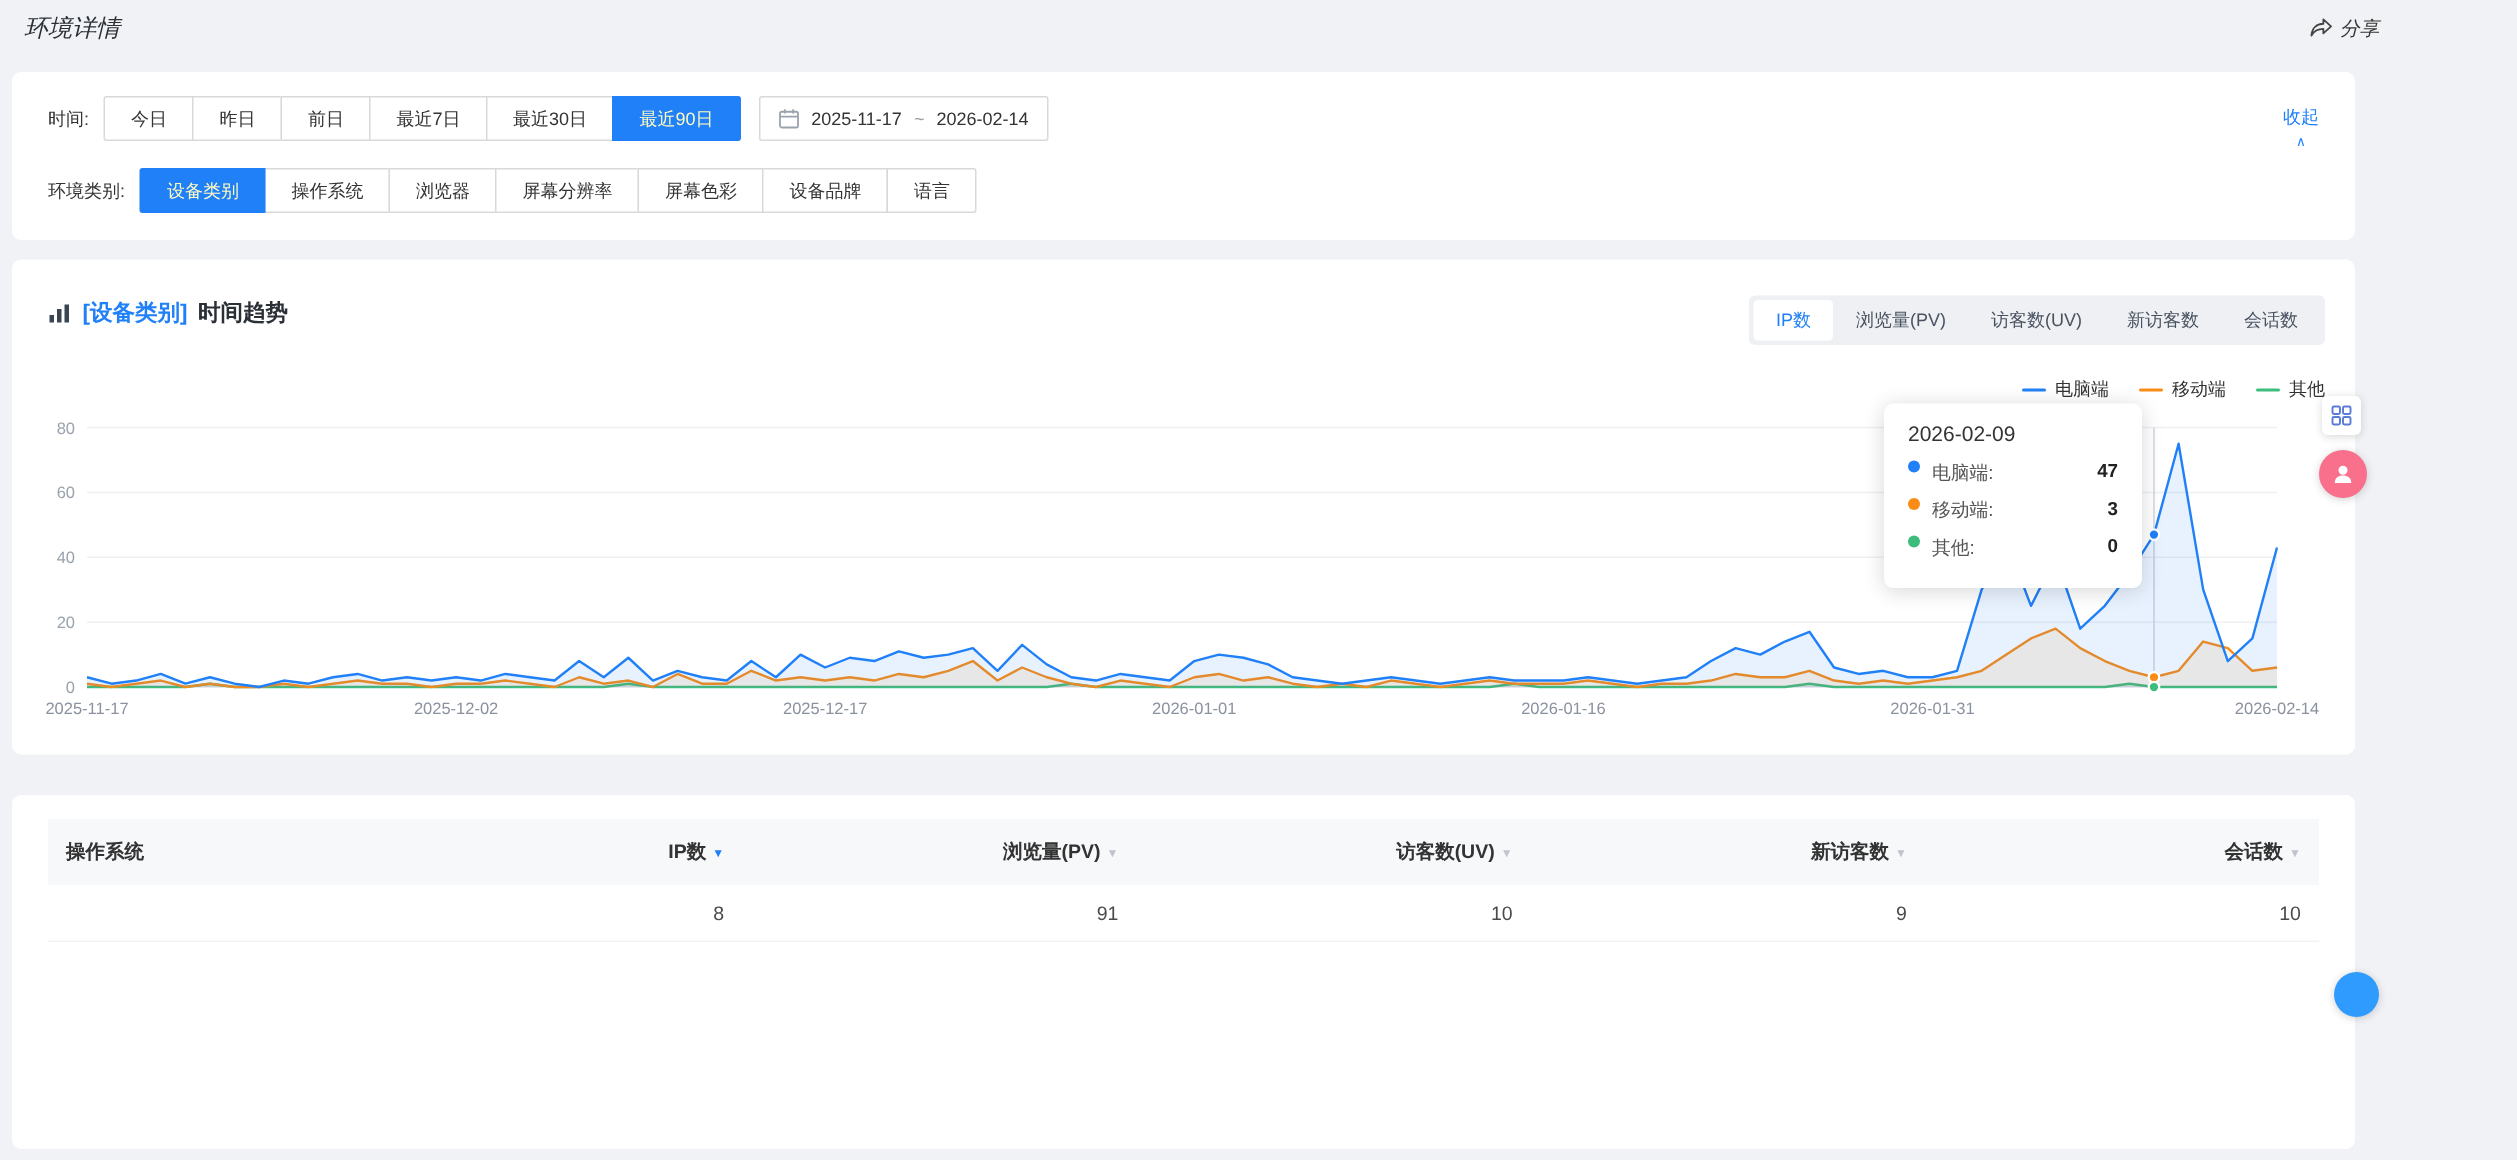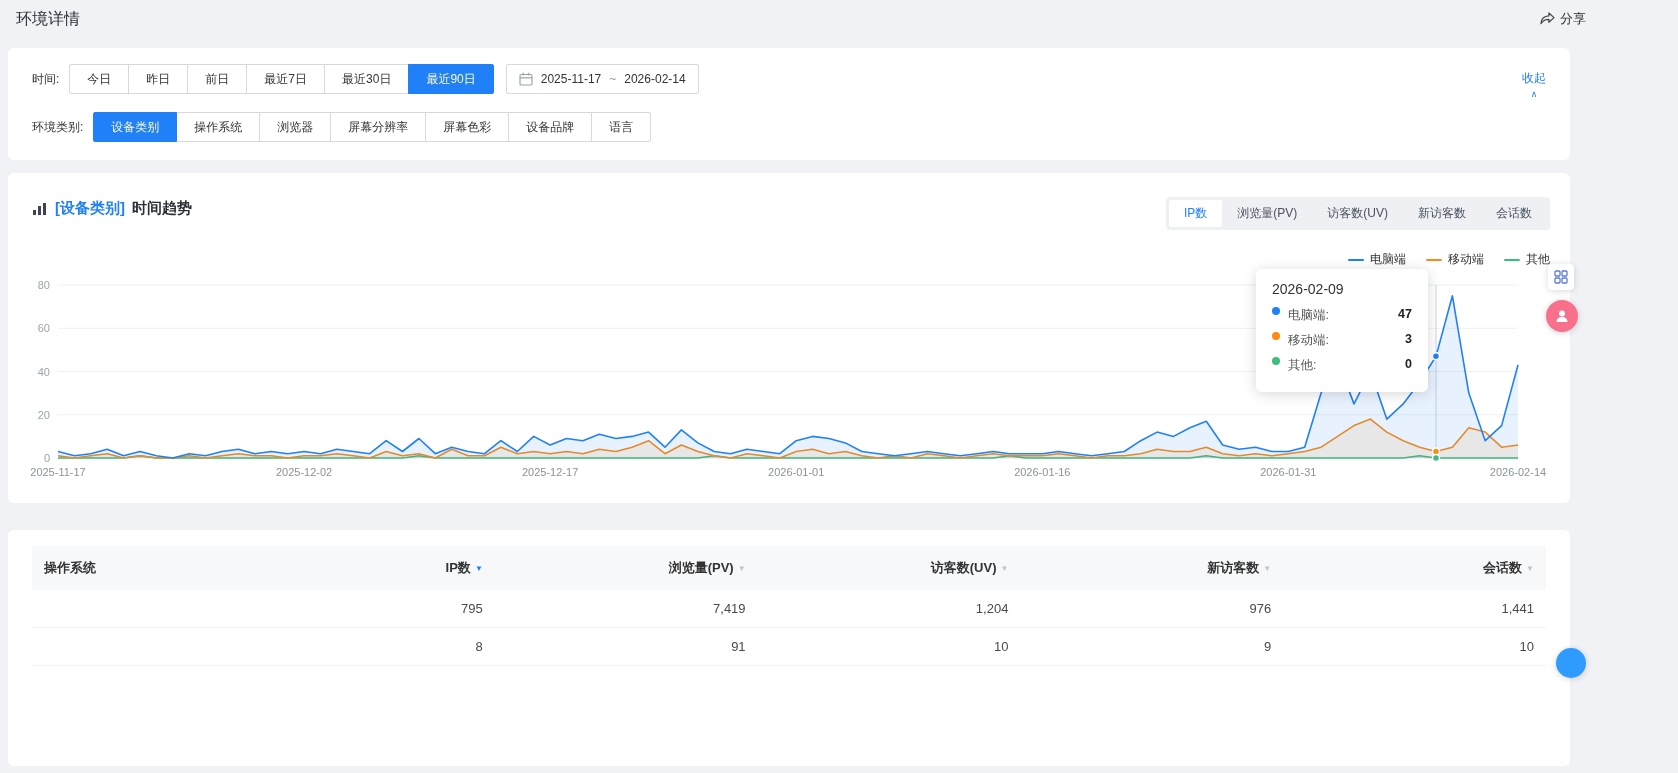--- a/index.html
+++ b/index.html
@@ -4,21 +4,21 @@
 <style>
   * { box-sizing: border-box; margin: 0; padding: 0; }
   html,body { width:1678px; height:773px; overflow:hidden; }
   body {
     font-family: "Liberation Sans", "DejaVu Sans", sans-serif;
     background:#f0f2f5; position:relative; color:#333;
   }
   :root{ --blue:#2080f7; --orange:#fa8c16; --green:#3dbd7d; }
 
   
-  .top-bar{ position:absolute; left:0; top:0; width:1667px; height:40px; }
+  .top-bar{ position:absolute; left:0; top:0; width:1667px; height:40px;font-style:italic; }
   .page-title{ position:absolute; left:16px; top:9px; font-size:16px; color:#2b2f36; }
   .share-btn{ position:absolute; left:1540px; top:10px; display:flex; align-items:center; gap:5px;
               font-size:13px; color:#333; cursor:pointer;justify-content:flex-end; }
 
   .card{ position:absolute; background:#fff; border-radius:6px; }
 
   
   .filter-card{ left:8px; top:48px; width:1562px; height:112px; }
   .filter-row{ position:absolute; left:24px; display:flex; align-items:center; }
   .row-time{ top:16px; }
@@ -246,28 +246,20 @@
         <span class="sort-icon">▼</span>
     </div>
     <div class="th num">
       <span>会话数</span>
         <span class="sort-icon">▼</span>
     </div>
   </div>
 
   <div class="grid-row trow">
     <div class="td"></div>
-    <div class="td num">795</div>
-    <div class="td num">7,419</div>
-    <div class="td num">1,204</div>
-    <div class="td num">976</div>
-    <div class="td num">1,441</div>
-  </div>
-  <div class="grid-row trow">
-    <div class="td"></div>
     <div class="td num">8</div>
     <div class="td num">91</div>
     <div class="td num">10</div>
     <div class="td num">9</div>
     <div class="td num">10</div>
   </div>
 </div>
 
 <div class="float-grid">
   <svg width="14" height="14" viewBox="0 0 14 14">

